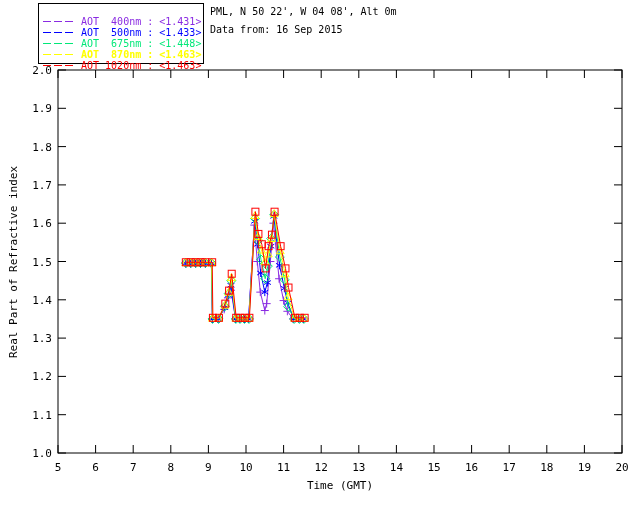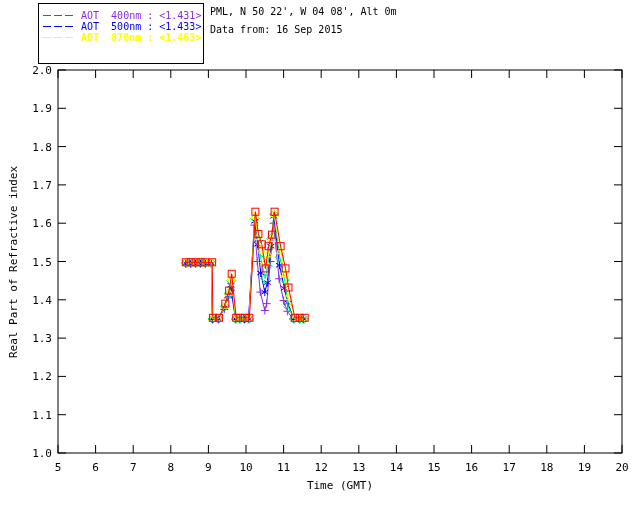--- a/index.html
+++ b/index.html
@@ -2,21 +2,21 @@
 <html><head>
 <meta charset="utf-8">
 <style>
   html,body{margin:0;padding:0;background:#fff;}
   #screen{position:relative;width:640px;height:512px;background:#fff;overflow:hidden;
           font-family:"DejaVu Sans Mono","Liberation Mono",monospace;color:#000;}
   .hdr{position:absolute;left:210px;font-size:10px;line-height:13px;white-space:pre;}
   #hdr1{top:5px;}
   #hdr2{top:23px;}
   #legend{position:absolute;left:38px;top:3px;width:166px;height:61px;
-          border:1px solid #000;background:#fff;box-sizing:border-box;padding-top:6px;}
+          border:1px solid #000;background:#fff;box-sizing:border-box;padding-top:12px;}
   .lrow{height:11px;display:flex;align-items:center;padding-left:4px;font-size:10px;}
   .ldash{display:inline-block;width:32px;height:1px;margin-right:6px;flex:0 0 32px;}
   .llab{white-space:pre;font-size:10px;letter-spacing:0px;}
   #ylab{position:absolute;left:-86px;top:255px;width:200px;height:14px;text-align:center;
         font-size:11px;transform:rotate(-90deg);}
   svg text{font-family:"DejaVu Sans Mono","Liberation Mono",monospace;}
 </style>
 </head>
 <body>
 
@@ -27,22 +27,30 @@
   <div id="legend">
       <div class="lrow">
         <span class="ldash" style="background: repeating-linear-gradient(90deg, rgb(138, 43, 226) 0px, rgb(138, 43, 226) 8px, transparent 8px, transparent 11px);"></span>
         <span class="llab" style="color: rgb(138, 43, 226);">AOT  400nm : &lt;1.431&gt;</span>
       </div>
       <div class="lrow">
         <span class="ldash" style="background: repeating-linear-gradient(90deg, rgb(0, 0, 255) 0px, rgb(0, 0, 255) 8px, transparent 8px, transparent 11px);"></span>
         <span class="llab" style="color: rgb(0, 0, 255);">AOT  500nm : &lt;1.433&gt;</span>
       </div>
       <div class="lrow">
+        <span class="ldash" style="background: repeating-linear-gradient(90deg, rgb(0, 232, 120) 0px, rgb(0, 232, 120) 8px, transparent 8px, transparent 11px);"></span>
+        <span class="llab" style="color: rgb(0, 232, 120);">AOT  675nm : &lt;1.448&gt;</span>
+      </div>
+      <div class="lrow">
         <span class="ldash" style="background: repeating-linear-gradient(90deg, rgb(255, 255, 0) 0px, rgb(255, 255, 0) 8px, transparent 8px, transparent 11px);"></span>
         <span class="llab" style="color: rgb(255, 255, 0); font-weight: bold;">AOT  870nm : &lt;1.463&gt;</span>
+      </div>
+      <div class="lrow">
+        <span class="ldash" style="background: repeating-linear-gradient(90deg, rgb(255, 0, 0) 0px, rgb(255, 0, 0) 8px, transparent 8px, transparent 11px);"></span>
+        <span class="llab" style="color: rgb(255, 0, 0);">AOT 1020nm : &lt;1.463&gt;</span>
       </div>
     </div>
 
   <div id="ylab">Real Part of Refractive index</div>
 
   <svg id="plot" width="640" height="512" viewBox="0 0 640 512" style="position:absolute;left:0;top:0;">
       <rect x="58" y="70" width="564" height="383" fill="none" stroke="#000000" stroke-width="1"></rect>
       <line x1="58" y1="453" x2="58" y2="445" stroke="#000000"></line>
       <line x1="58" y1="70" x2="58" y2="78" stroke="#000000"></line>
       <text x="58" y="471" font-size="11" text-anchor="middle" fill="#000000">5</text>

